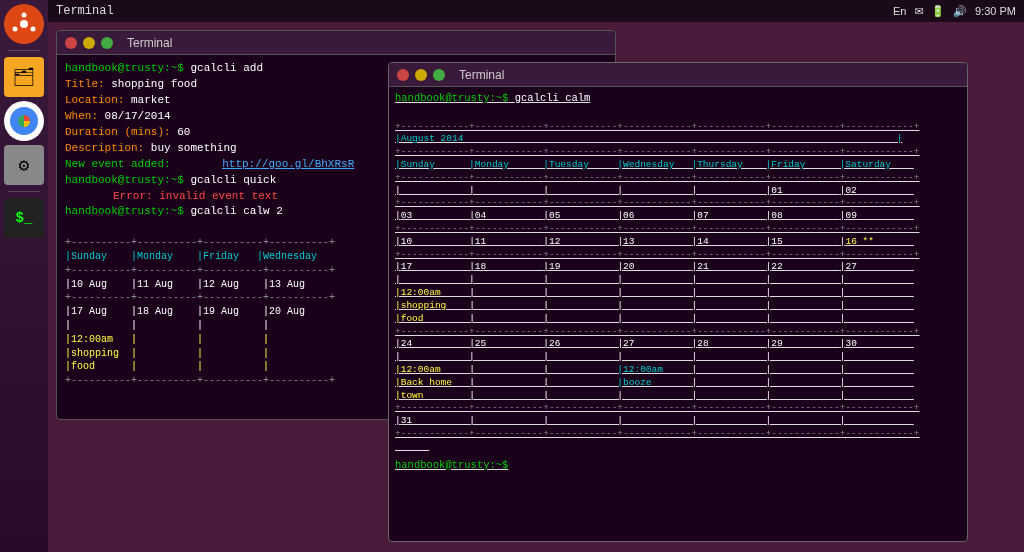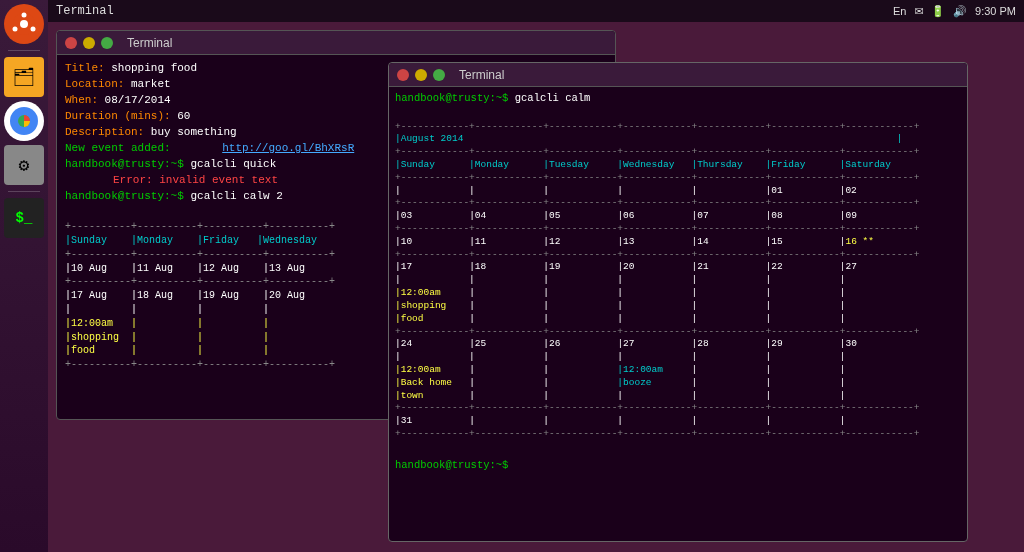--- a/index.html
+++ b/index.html
@@ -143,20 +143,21 @@
       z-index: 5;
     }
 
     .term-content-wrap {
       padding: 4px 6px;
       font-size: 10.5px;
       line-height: 1.4;
       color: #ddd;
       height: calc(100% - 24px);
       overflow: hidden;
+      text-decoration: underline;
     }
 
     .cal-grid {
       font-family: 'Courier New', monospace;
       font-size: 10px;
       line-height: 1.38;
       color: #ddd;
       white-space: pre;
     }
   </style>
@@ -202,20 +203,24 @@
 <div class="desktop">
 
   <div class="terminal-bg">
     <div class="terminal-titlebar">
       <div class="btn-close"></div>
       <div class="btn-min"></div>
       <div class="btn-max"></div>
       <span class="terminal-title-text">Terminal</span>
     </div>
     <div class="terminal-content">
+      <div>
+        <span class="prompt">handbook@trusty:~$</span>
+        <span class="cmd"> gcalcli add</span>
+      </div>
       <div>
         <span class="label">Title: </span><span class="value">shopping food</span>
       </div>
       <div>
         <span class="label">Location: </span><span class="value">market</span>
       </div>
       <div>
         <span class="label">When: </span><span class="value">08/17/2014</span>
       </div>
       <div>

